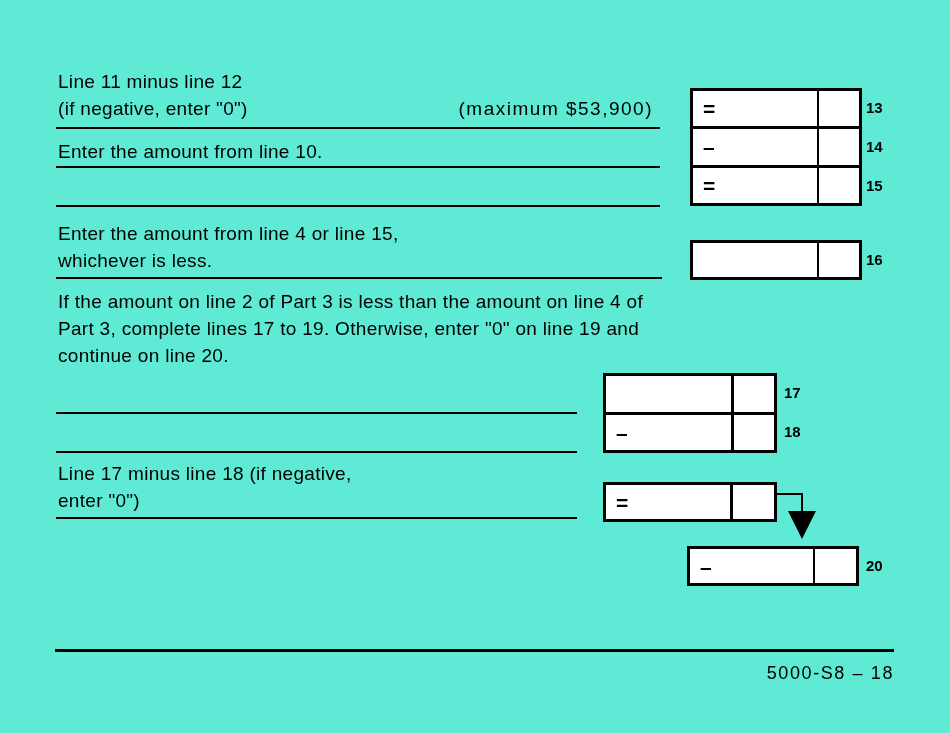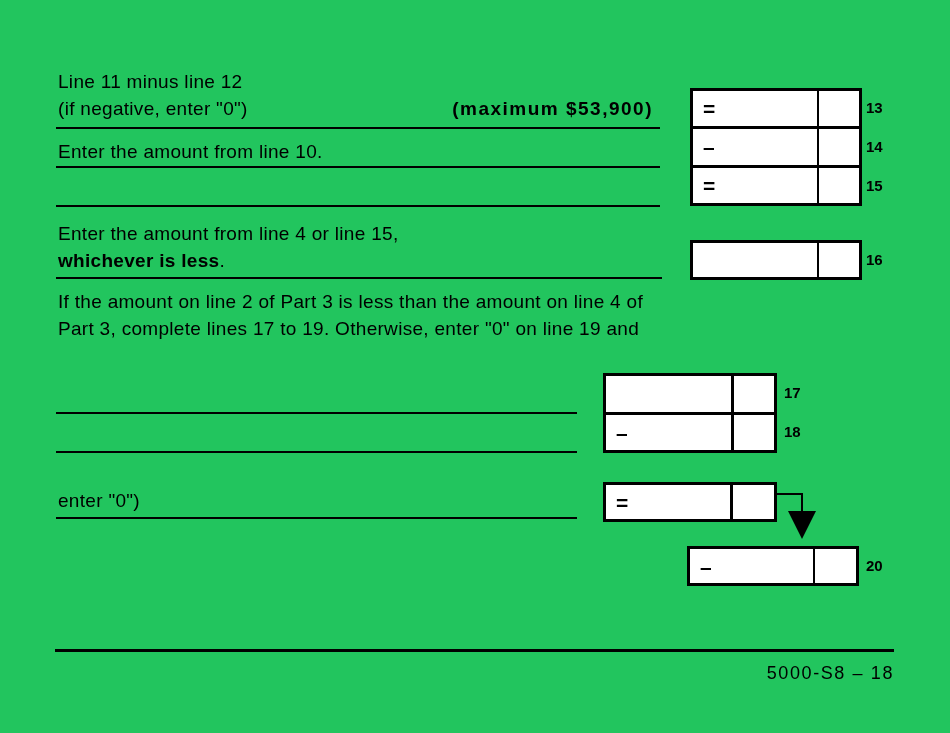--- a/index.html
+++ b/index.html
@@ -1,22 +1,22 @@
 <!DOCTYPE html>
 <html><head>
 <meta charset="utf-8">
 <style>
   * { margin:0; padding:0; box-sizing:border-box; }
   html,body { background:#ffffff; }
   .page {
-    position:relative; width:950px; height:733px; background:#22c55e;
+    position:relative; width:950px; height:733px; background:#5eead4;
     font-family:"Liberation Sans", sans-serif; color:#000000; overflow:hidden;
   }
   .txt { position:absolute; font-size:19px; line-height:27px; letter-spacing:0.3px; white-space:pre; }
-  .bold { font-weight:bold; }
+  .bold { font-weight:normal; }
   .wide { letter-spacing:1.5px; }
   .rule { position:absolute; height:2px; background:#000; }
   .amount-table {
     position:absolute; border:3px solid #000; display:flex; flex-direction:column; background:#fff;
   }
   .a-row { flex:1; display:flex; min-height:0; }
   .a-row + .a-row { border-top:3px solid #000; }
   .a-main { flex:1; display:flex; align-items:center; padding-left:10px; }
   .a-cents { width:42px; border-left:2px solid #000; }
   .op { font-weight:bold; font-size:21px; line-height:1; letter-spacing:0; }
@@ -74,40 +74,42 @@
   <div class="amount-table" style="left:690px;top:240px;width:172px;height:40px">
     <div class="a-row">
       <div class="a-main"></div>
       <div class="a-cents"></div>
     </div>
   </div>
   <div class="num" style="left:866px;top:247px">16</div>
 
   <div class="txt" style="left:58px;top:288px">If the amount on line 2 of Part 3 is less than the amount on line 4 of</div>
   <div class="txt" style="left:58px;top:315px">Part 3, complete lines 17 to 19. Otherwise, enter "0" on line 19 and</div>
+  <div class="txt" style="left:58px;top:342px">continue on line 20.</div>
 
   <div class="rule" style="left:56px;top:412px;width:521px"></div>
 
   <div class="rule" style="left:56px;top:451px;width:521px"></div>
 
   <div class="amount-table" style="left:603px;top:373px;width:174px;height:80px">
     <div class="a-row">
       <div class="a-main"></div>
       <div class="a-cents" style="width:43px;border-left-width:3px"></div>
     </div>
     <div class="a-row">
       <div class="a-main">
         <span class="op">–</span>
       </div>
       <div class="a-cents" style="width:43px;border-left-width:3px"></div>
     </div>
   </div>
   <div class="num" style="left:784px;top:380px">17</div>
   <div class="num" style="left:784px;top:419px">18</div>
 
+  <div class="txt" style="left:58px;top:460px">Line 17 minus line 18 (if negative,</div>
   <div class="txt" style="left:58px;top:487px">enter "0")</div>
   <div class="rule" style="left:56px;top:517px;width:521px"></div>
 
   <div class="amount-table" style="left:603px;top:482px;width:174px;height:40px">
     <div class="a-row">
       <div class="a-main">
         <span class="op">=</span>
       </div>
       <div class="a-cents" style="width:44px;border-left-width:3px"></div>
     </div>

